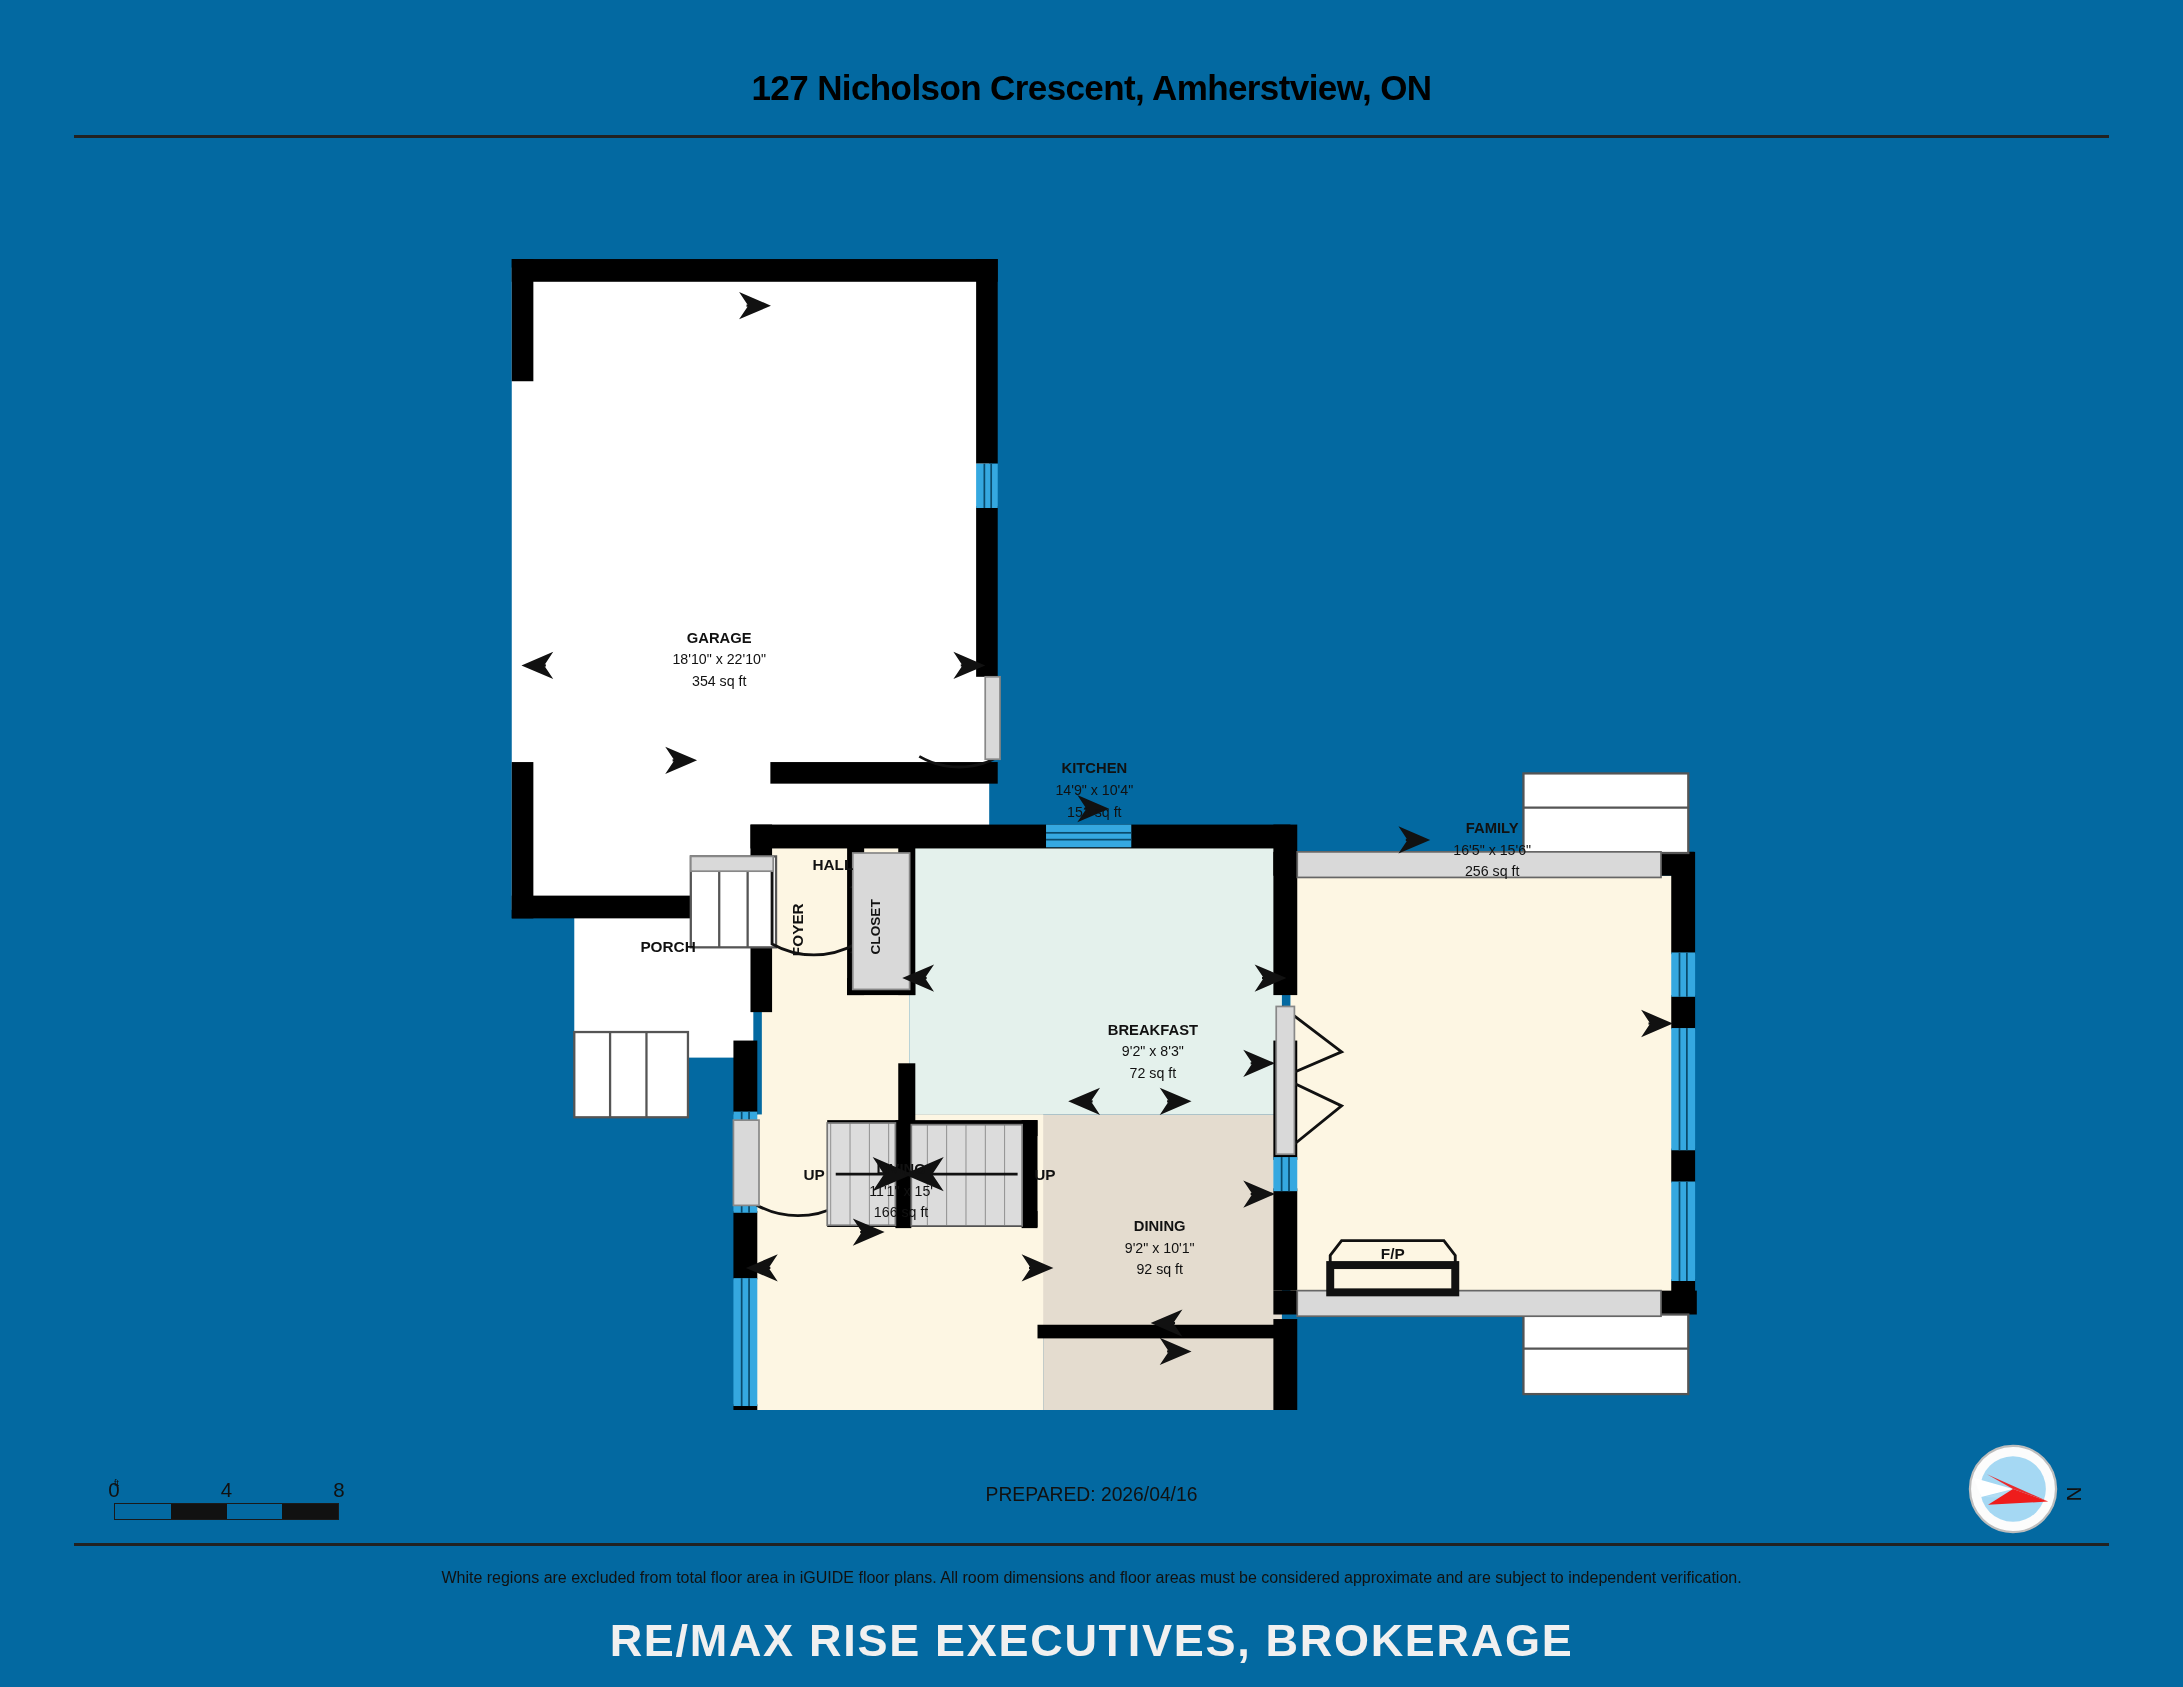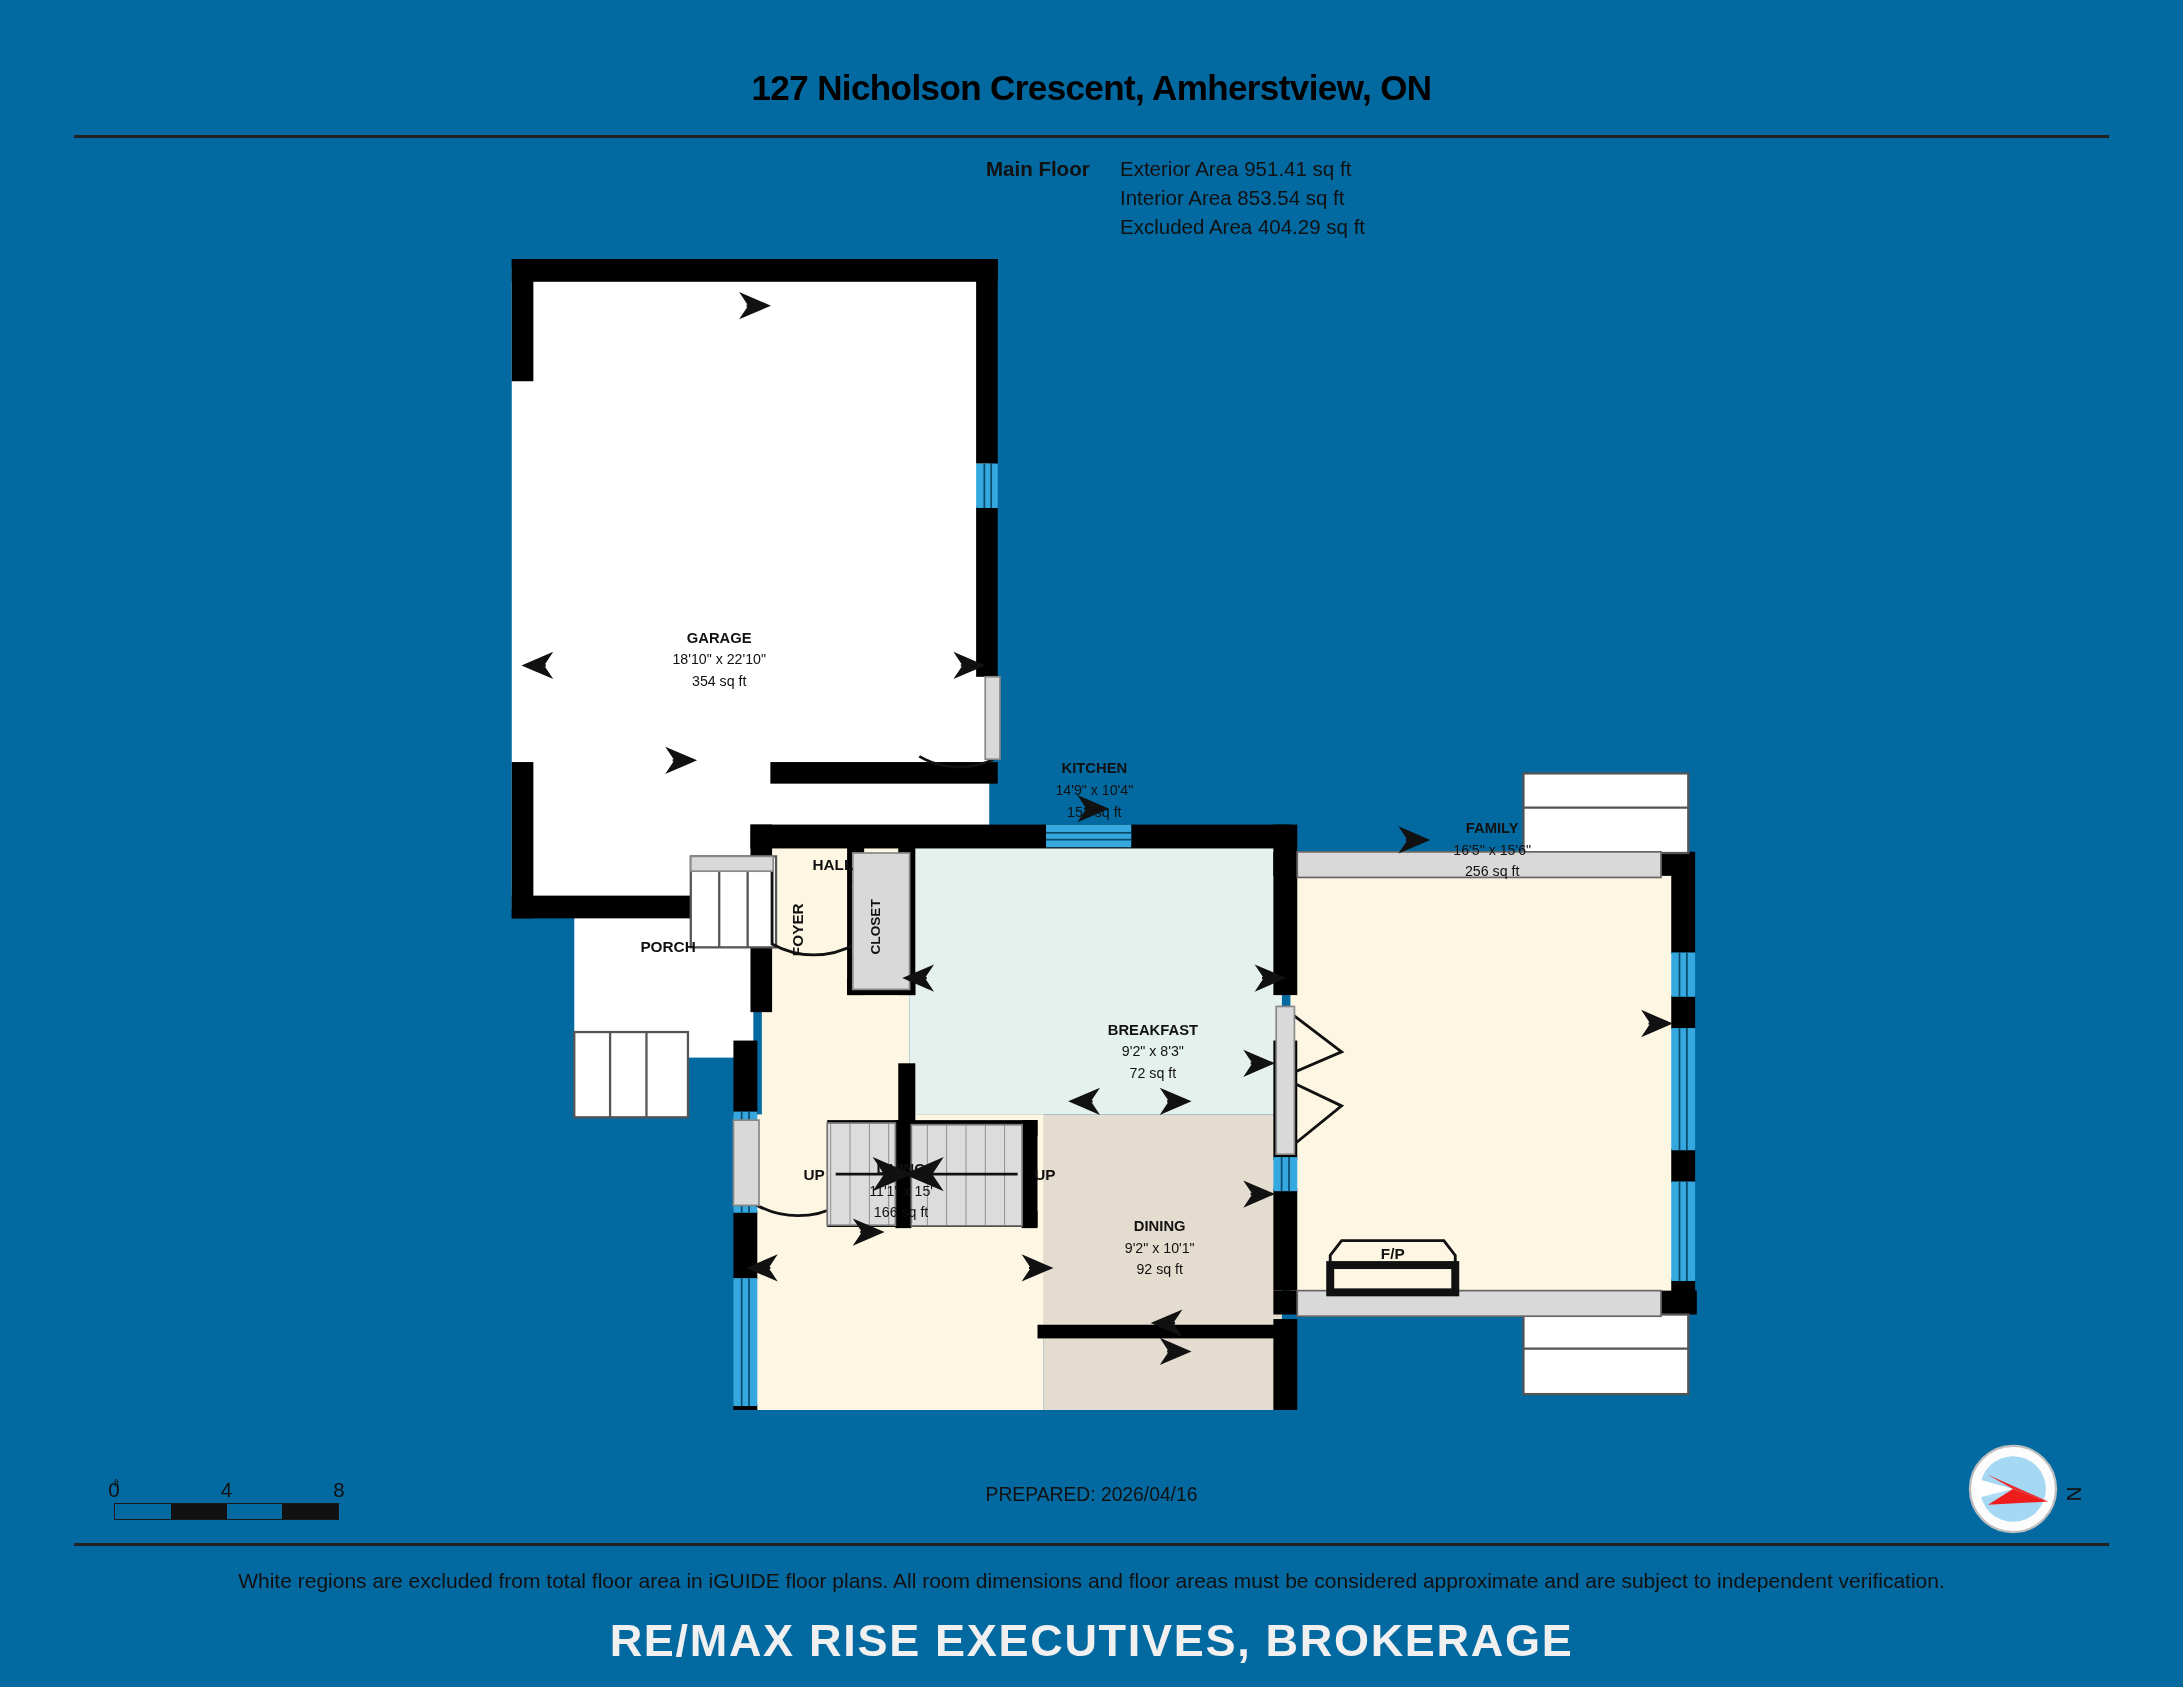--- a/index.html
+++ b/index.html
@@ -30,53 +30,39 @@
   .scalebar .bar{position:relative;height:15px;border:1.1px solid #1a1a1a;display:flex;}
   .scalebar .bar i{flex:1;display:block;}
   .scalebar .bar i.on{background:#111;}
 
   .prepared{position:absolute;left:0;right:0;top:1484px;text-align:center;font-size:19.3px;}
 
   .compass{position:absolute;left:1962px;top:1438px;width:102px;height:102px;}
   .compass .n{position:absolute;left:105px;top:44px;font-size:20.5px;
               transform:rotate(90deg);transform-origin:center;}
 
-  .disclaimer{position:absolute;left:0;right:0;top:1569px;text-align:center;font-size:21px;}
+  .disclaimer{position:absolute;left:0;right:0;top:1569px;text-align:center;font-size:16px;}
   .watermark{position:absolute;left:0;right:0;top:1615px;text-align:center;
              font-size:45px;font-weight:bold;color:#f0f0f0;letter-spacing:1.7px;}
 
   
   .rm{font-family:"Liberation Sans","DejaVu Sans",sans-serif;fill:#111;text-anchor:middle;}
   .rm-name{font-size:26px;font-weight:bold;}
   .rm-dim{font-size:25px;}
   .rm-plain{font-size:27px;font-weight:bold;}
   .rm-small{font-size:24px;font-weight:bold;}
 </style>
 </head>
 <body>
 
 <div class="page">
 
   <div class="title">127 Nicholson Crescent, Amherstview, ON</div>
   <div class="rule-top"></div>
 
-  <div class="areas">
-    <div class="row">
-      <span class="lbl">Main Floor</span>
-      <span class="val">Exterior Area 951.41 sq ft</span>
-    </div>
-    <div class="row indent">
-      <span class="lbl">x</span>
-      <span class="val">Interior Area 853.54 sq ft</span>
-    </div>
-    <div class="row indent">
-      <span class="lbl">x</span>
-      <span class="val">Excluded Area 404.29 sq ft</span>
-    </div>
-  </div>
 
   <svg id="plan" viewBox="0 0 3840 2150">
 
     <defs>
       <marker id="ar" markerWidth="18" markerHeight="18" refX="9" refY="9" orient="auto">
         <path d="M2,3 L16,9 L2,15 L6,9 Z" fill="#111"></path>
       </marker>
       <pattern id="stairtread" width="34" height="10" patternUnits="userSpaceOnUse">
         <rect width="34" height="10" fill="#dcdcdc"></rect>
         <rect x="33" width="1" height="10" fill="#555"></rect>

